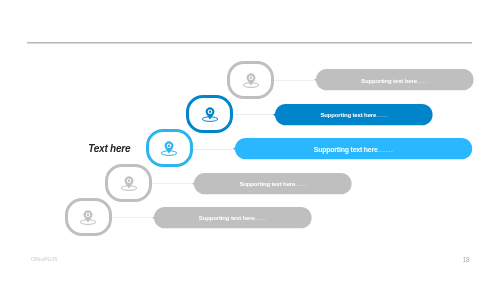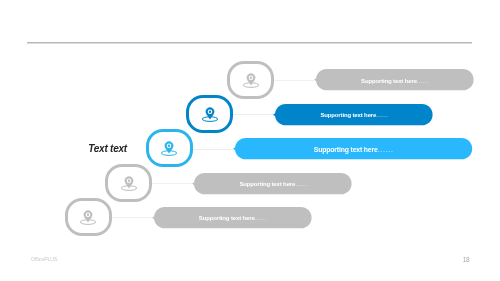--- a/index.html
+++ b/index.html
@@ -113,16 +113,16 @@
   <div class="node" style="left:64.8px;top:198px;--c:#bfbfbf;">
     <span class="pin">
         <svg class="pin-svg" viewBox="0 0 20 20" width="20" height="20">
       <ellipse cx="10" cy="15.1" rx="7.7" ry="2.3" fill="none" stroke="currentColor" stroke-width="1.0"></ellipse>
       <path d="M6.43 10.20 A4.30 4.30 0 1 1 13.57 10.20 L10.00 15.50 Z" fill="currentColor"></path>
       <circle cx="10" cy="7.8" r="1.75" fill="none" stroke="#ffffff" stroke-width="1.1"></circle>
     </svg>
       </span>
   </div>
 
-  <div class="title">Text text</div>
+  <div class="title">Text here</div>
   <div class="footer-left">OfficePLUS</div>
   <div class="footer-right">18</div>
 </div>
 
 </body></html>

